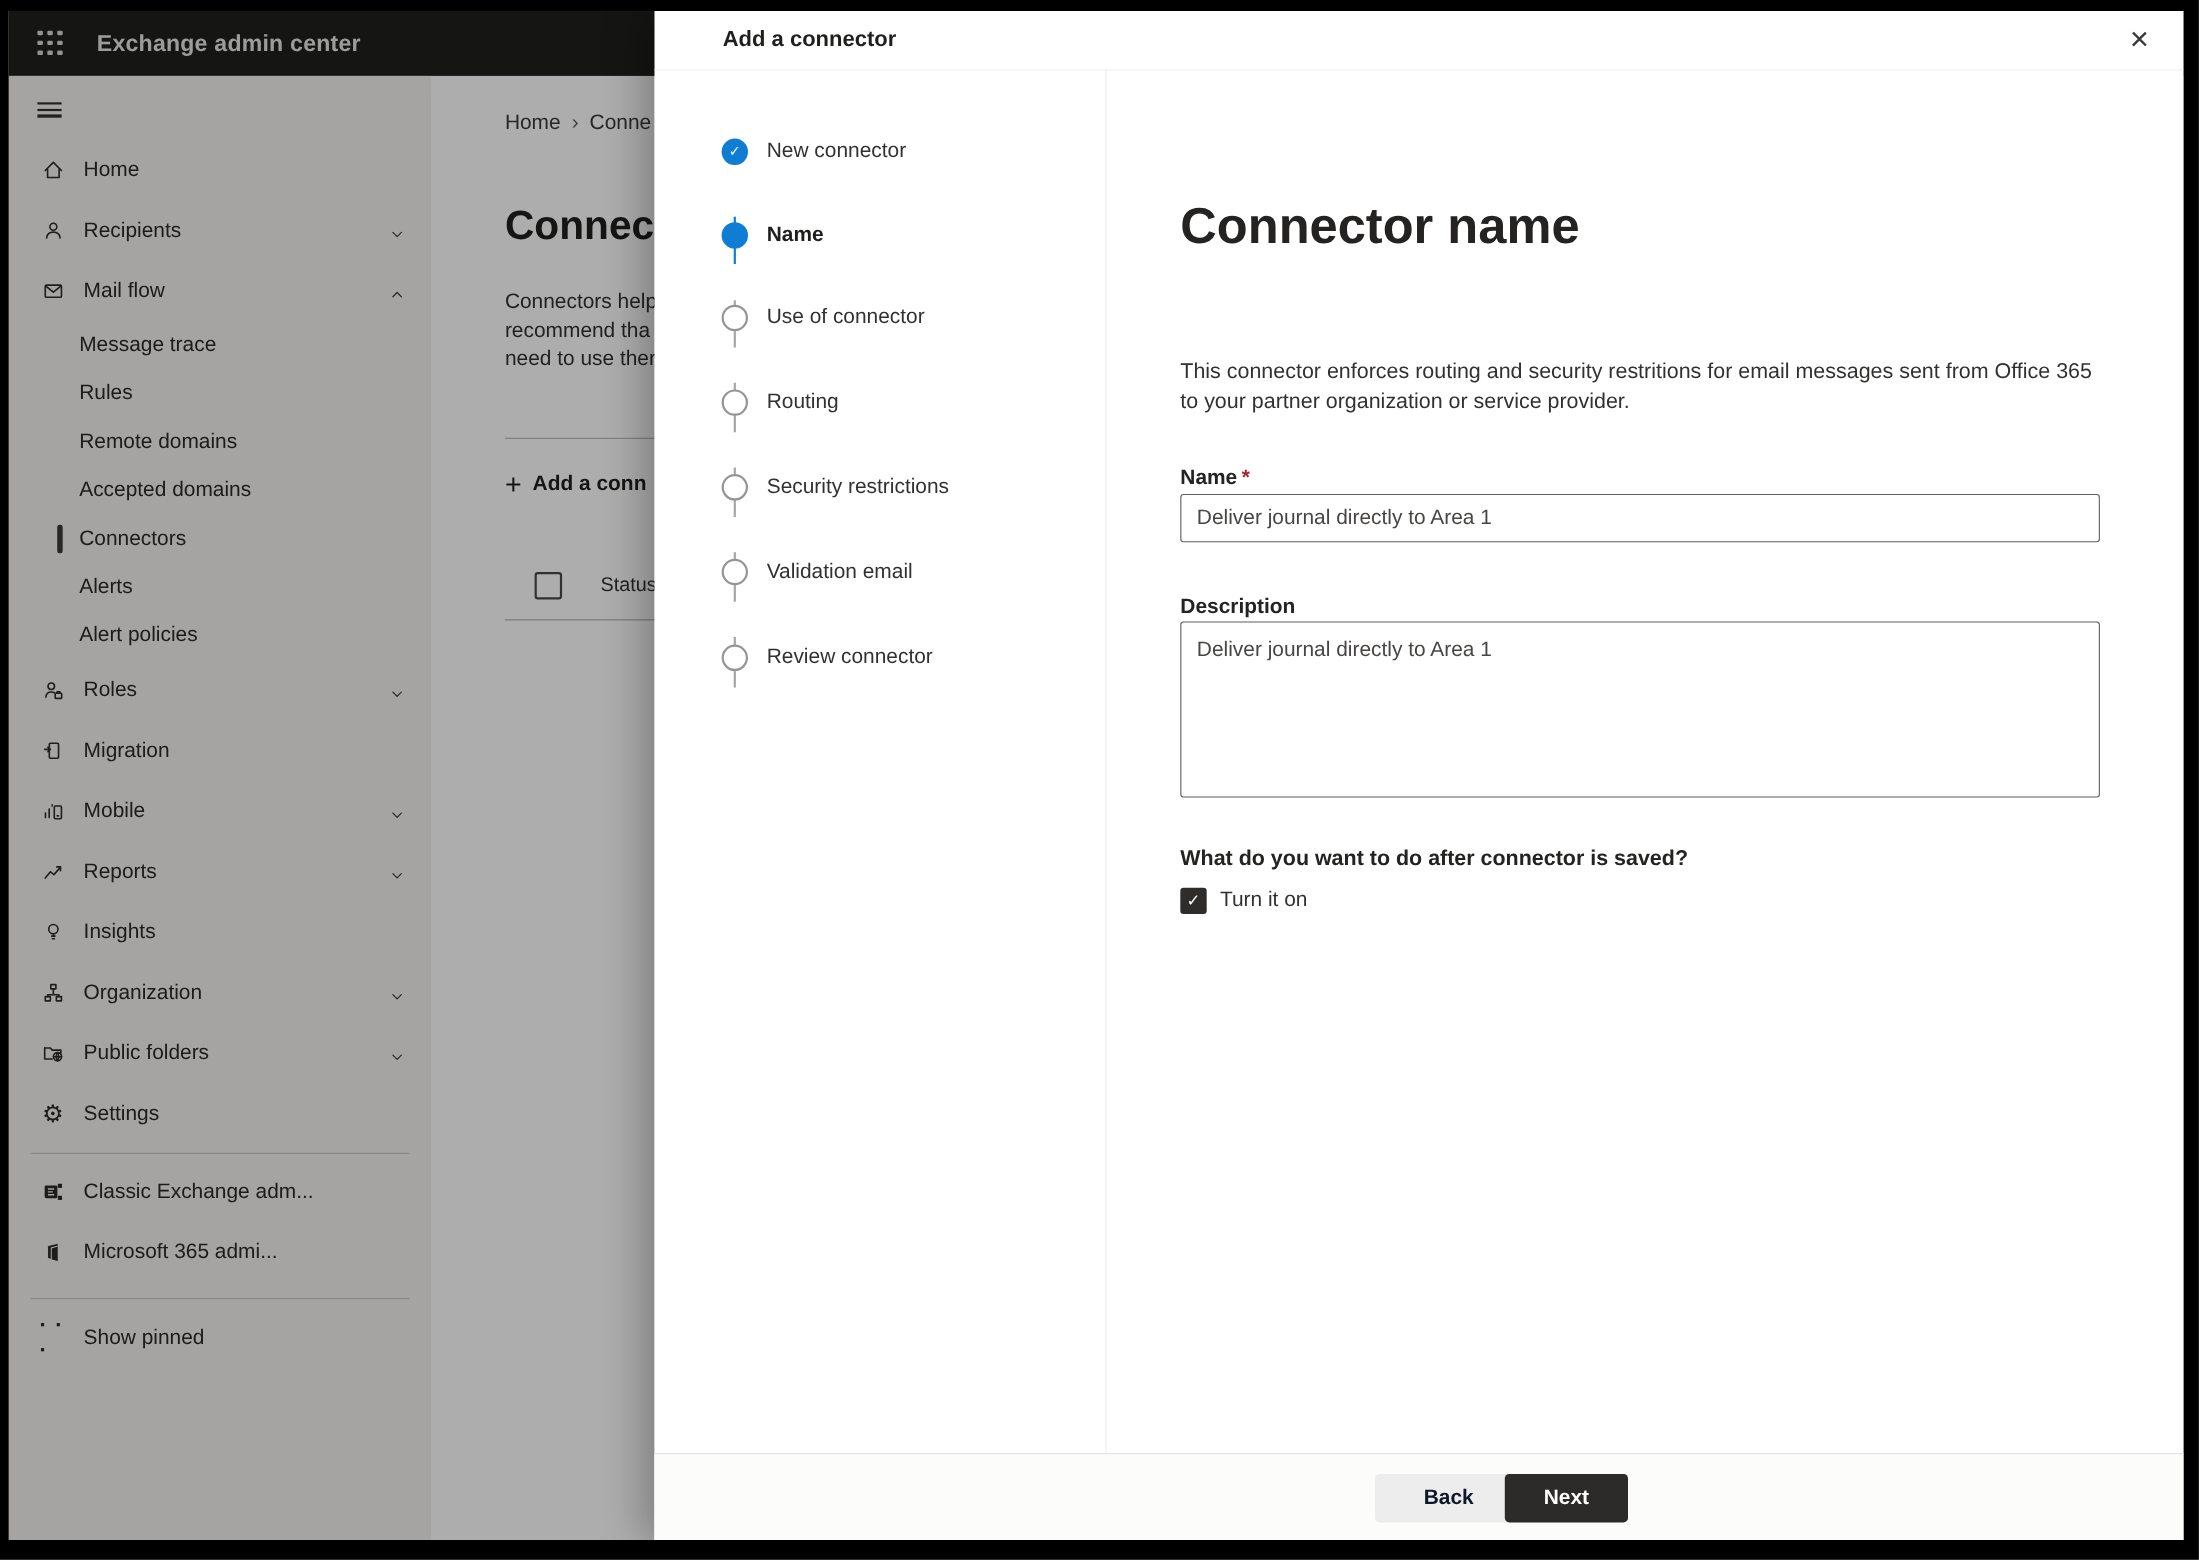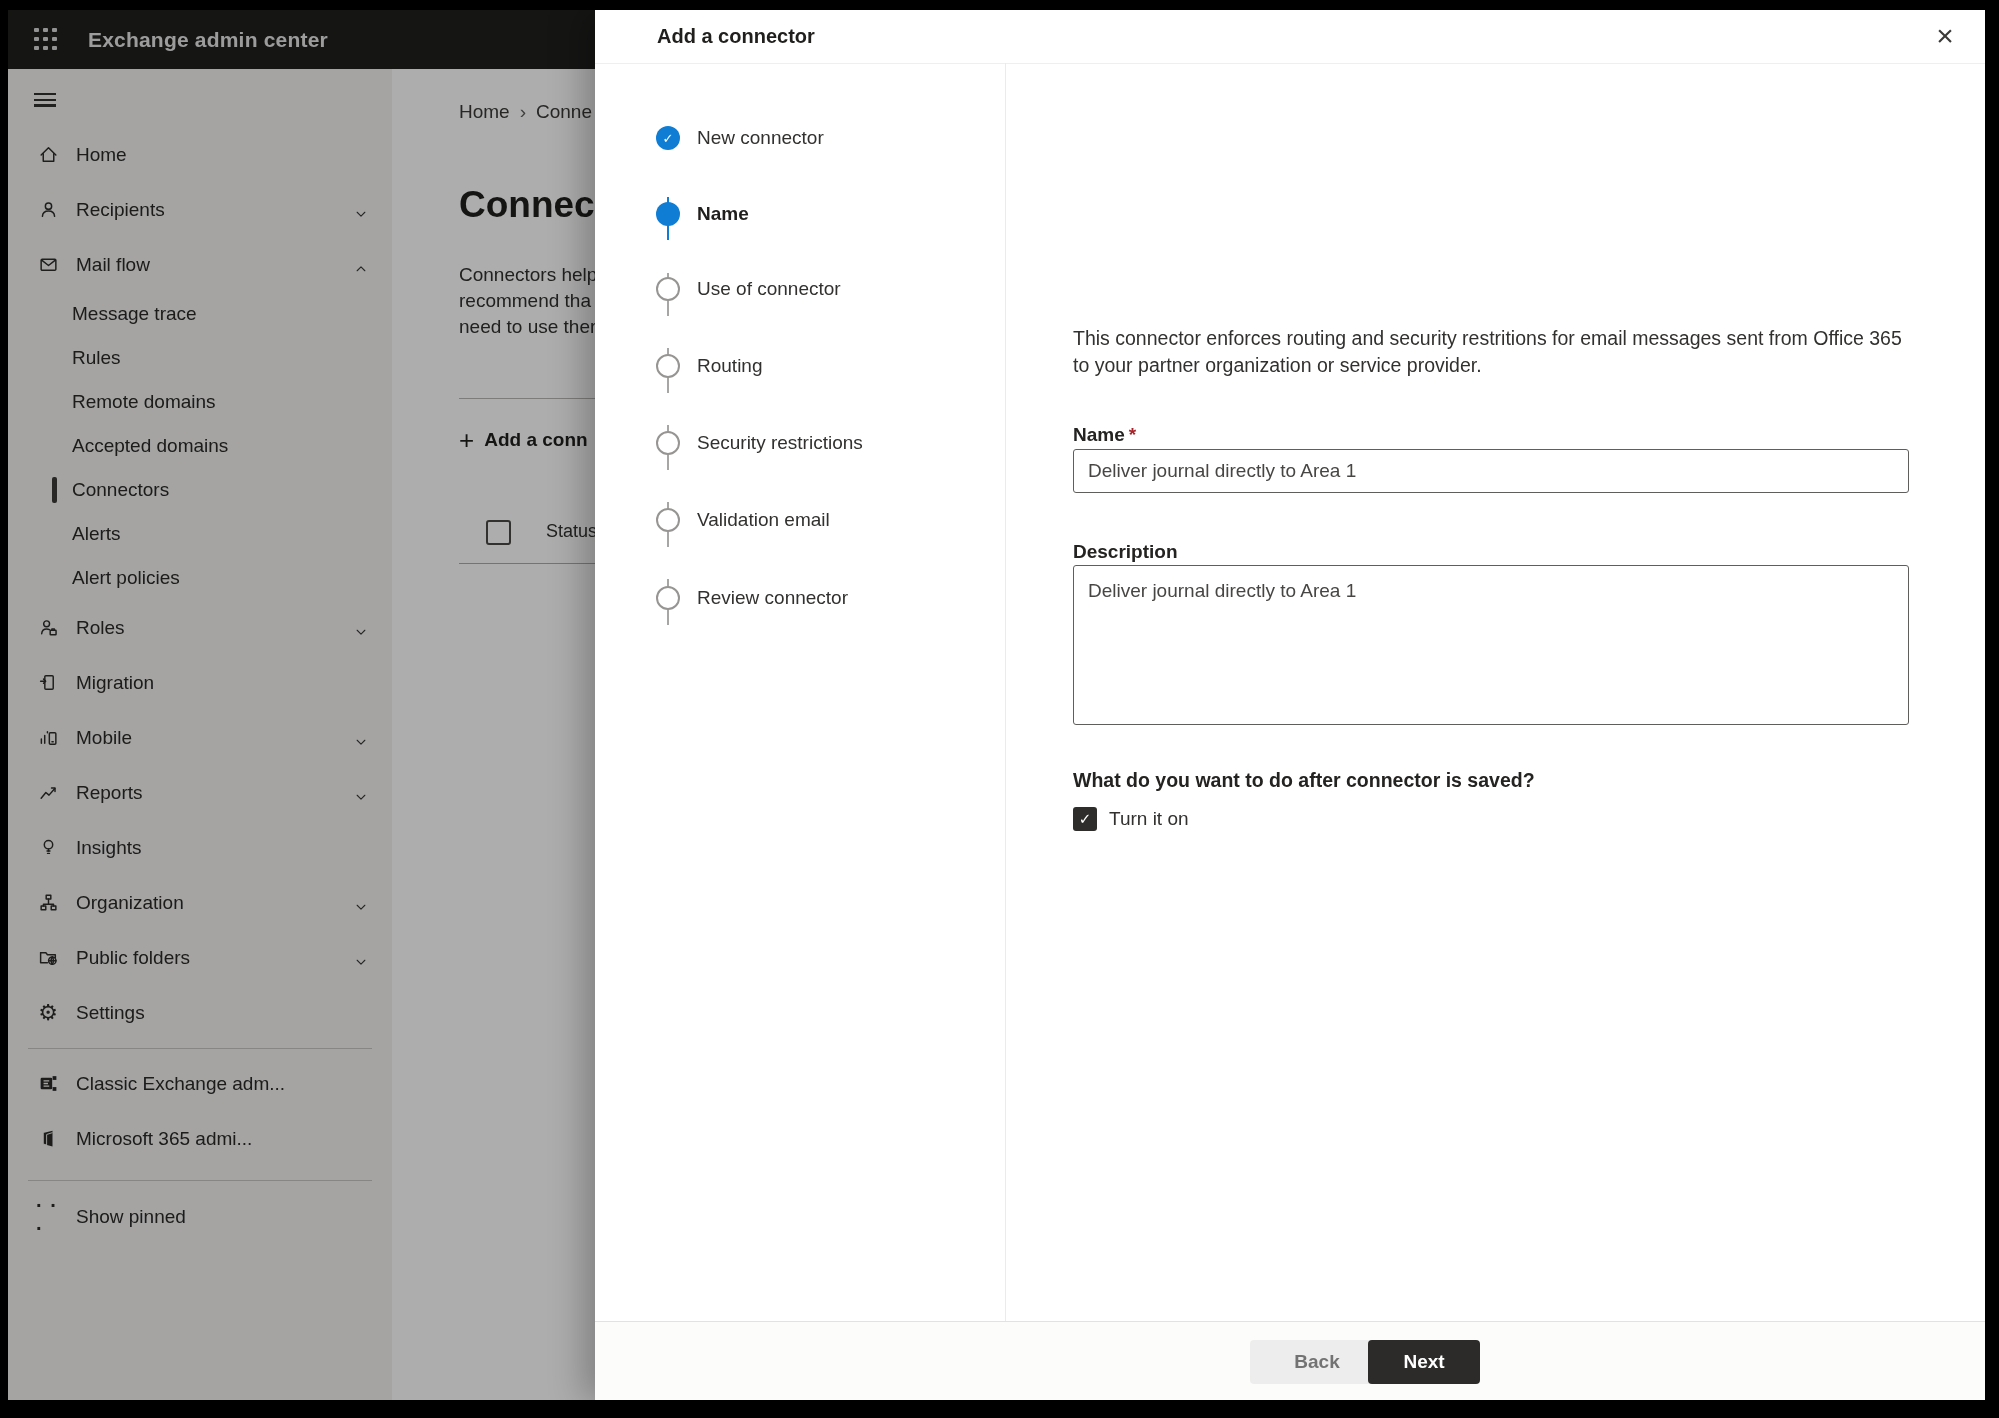--- a/index.html
+++ b/index.html
@@ -72,21 +72,21 @@
   .req{color:#a4262c;font-weight:700;margin-left:4px;}
   .txt-input{position:absolute;left:478px;width:836px;box-sizing:border-box;border:1px solid #605e5c;border-radius:3px;background:#fff;color:#484644;font-size:19px;font-family:"Liberation Sans","DejaVu Sans",sans-serif;padding:0 14px;outline:none;}
   .txt-area{position:absolute;left:478px;width:836px;box-sizing:border-box;border:1px solid #605e5c;border-radius:3px;background:#fff;color:#484644;font-size:19px;font-family:"Liberation Sans","DejaVu Sans",sans-serif;padding:12px 14px;outline:none;resize:none;line-height:25px;}
   .c-question{position:absolute;left:478px;top:759px;font-size:19.5px;font-weight:700;color:#242322;white-space:nowrap;}
   .chk-row{position:absolute;left:478px;top:797px;display:flex;align-items:center;cursor:pointer;}
   .chk-box{width:24px;height:24px;border-radius:3px;background:#2f2d2b;color:#fff;font-size:15px;display:flex;align-items:center;justify-content:center;}
   .chk-label{margin-left:12px;font-size:19px;color:#323130;}
 
   .dlg-footer{position:absolute;left:0;right:0;bottom:0;height:78px;border-top:1px solid #e4e2e0;background:#fcfcfb;}
   .btn{position:absolute;top:18px;height:44px;border:none;border-radius:4px;font-size:19px;font-weight:600;font-family:"Liberation Sans","DejaVu Sans",sans-serif;cursor:pointer;}
-  .btn-back{left:655px;width:134px;background:#ededed;color:#737373;}
+  .btn-back{left:655px;width:134px;background:#ededed;color:#0f172a;}
   .btn-next{left:773px;width:112px;background:#2c2b29;color:#ffffff;}
 
   svg.lineic{stroke:#2e2d2c;stroke-width:1.4;fill:none;stroke-linecap:round;stroke-linejoin:round;}
   svg.chevic{stroke:#3b3a39;stroke-width:1.6;fill:none;stroke-linecap:round;stroke-linejoin:round;}
 </style>
 </head>
 <body>
 
 <div class="app">
 
@@ -386,20 +386,21 @@
       </div>
       <div class="seg" style="top:516px;height:46px;"></div>
       <div class="step" style="top:521px;">
         <span class="bubble">
             <span class="c-todo"></span>
           </span>
         <span class="label">Review connector</span>
       </div>
     </div>
 
+    <div class="c-h1">Connector name</div>
     <div class="c-intro">
       <div>This connector enforces routing and security restritions for email messages sent from Office 365</div>
       <div>to your partner organization or service provider.</div>
     </div>
 
     <div class="f-label" style="top:414px;">
       <span>Name</span><span class="req">*</span>
     </div>
     <input class="txt-input" style="top: 439px; height: 44px;" value="Deliver journal directly to Area 1">
 

